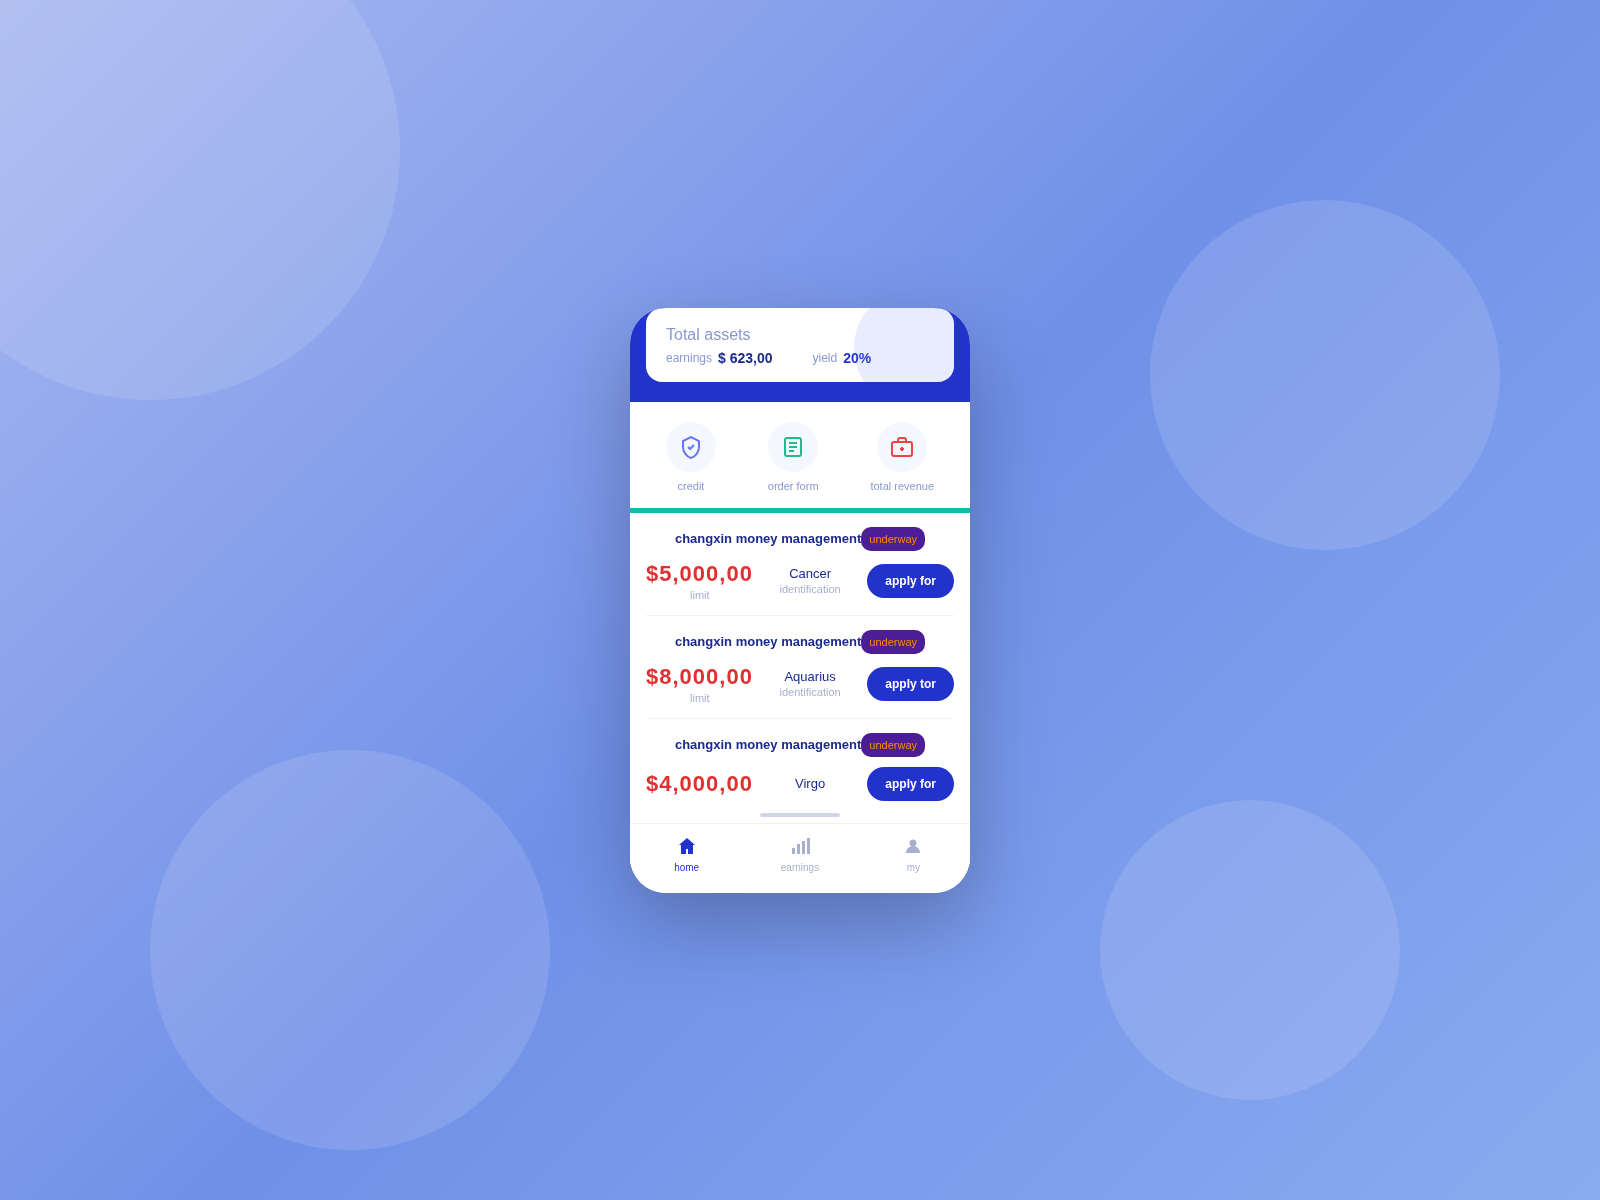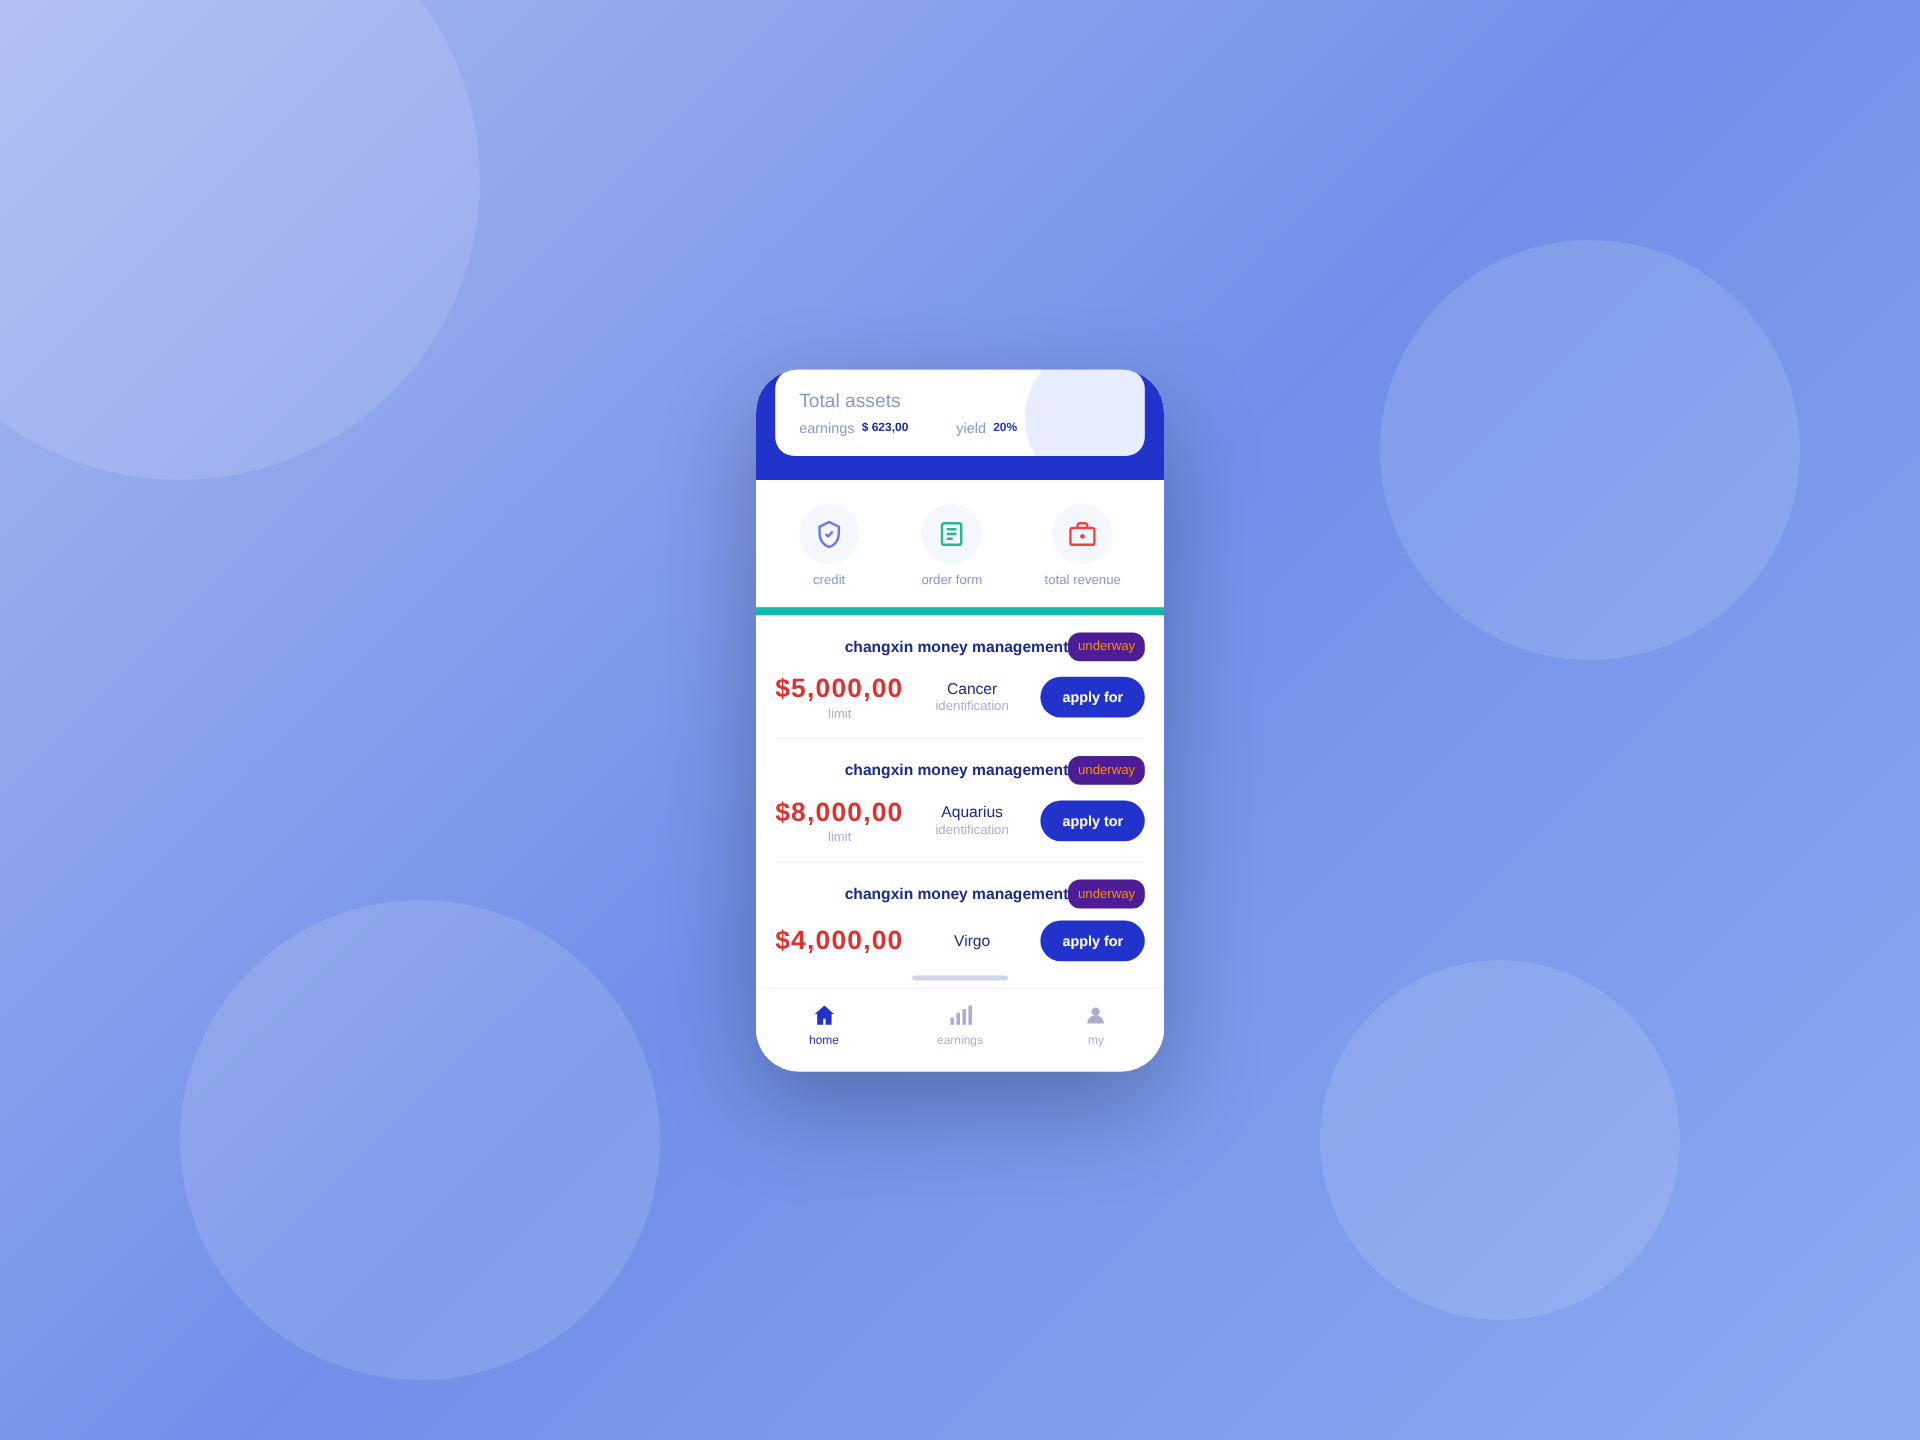--- a/index.html
+++ b/index.html
@@ -121,42 +121,42 @@
     .assets-footer-item {
       display: flex;
       gap: 6px;
       align-items: center;
     }
     .assets-footer-label {
       font-size: 12px;
       color: #8898cc;
     }
     .assets-footer-value {
-      font-size: 10px;
+      font-size: 14px;
       color: #1a2a8e;
       font-weight: 600;
     }
     .assets-footer-value.highlight {
       color: #2233cc;
     }
 
     
     .main-content {
       background: white;
       border-radius: 0;
       padding: 0;
     }
 
     
     .quick-icons {
       background: white;
       display: flex;
       justify-content: space-around;
       padding: 20px 10px 16px;
-      border-bottom: 7px solid #14b8a6;
+      border-bottom: 5px solid #14b8a6;
     }
     .quick-icon-item {
       display: flex;
       flex-direction: column;
       align-items: center;
       gap: 8px;
       cursor: pointer;
     }
     .quick-icon-circle {
       width: 50px;
@@ -180,21 +180,21 @@
     }
     .list-card {
       border-bottom: 1px solid #f0f2f8;
       padding: 14px 0;
     }
     .list-card:last-child {
       border-bottom: none;
     }
     .list-card-header {
       display: flex;
-      justify-content: flex-end;
+      justify-content: center;
       align-items: center;
       margin-bottom: 10px;
     }
     .list-card-title {
       font-size: 13px;
       font-weight: 600;
       color: #1a2a8e;
     }
     .status-badge {
       font-size: 11px;

